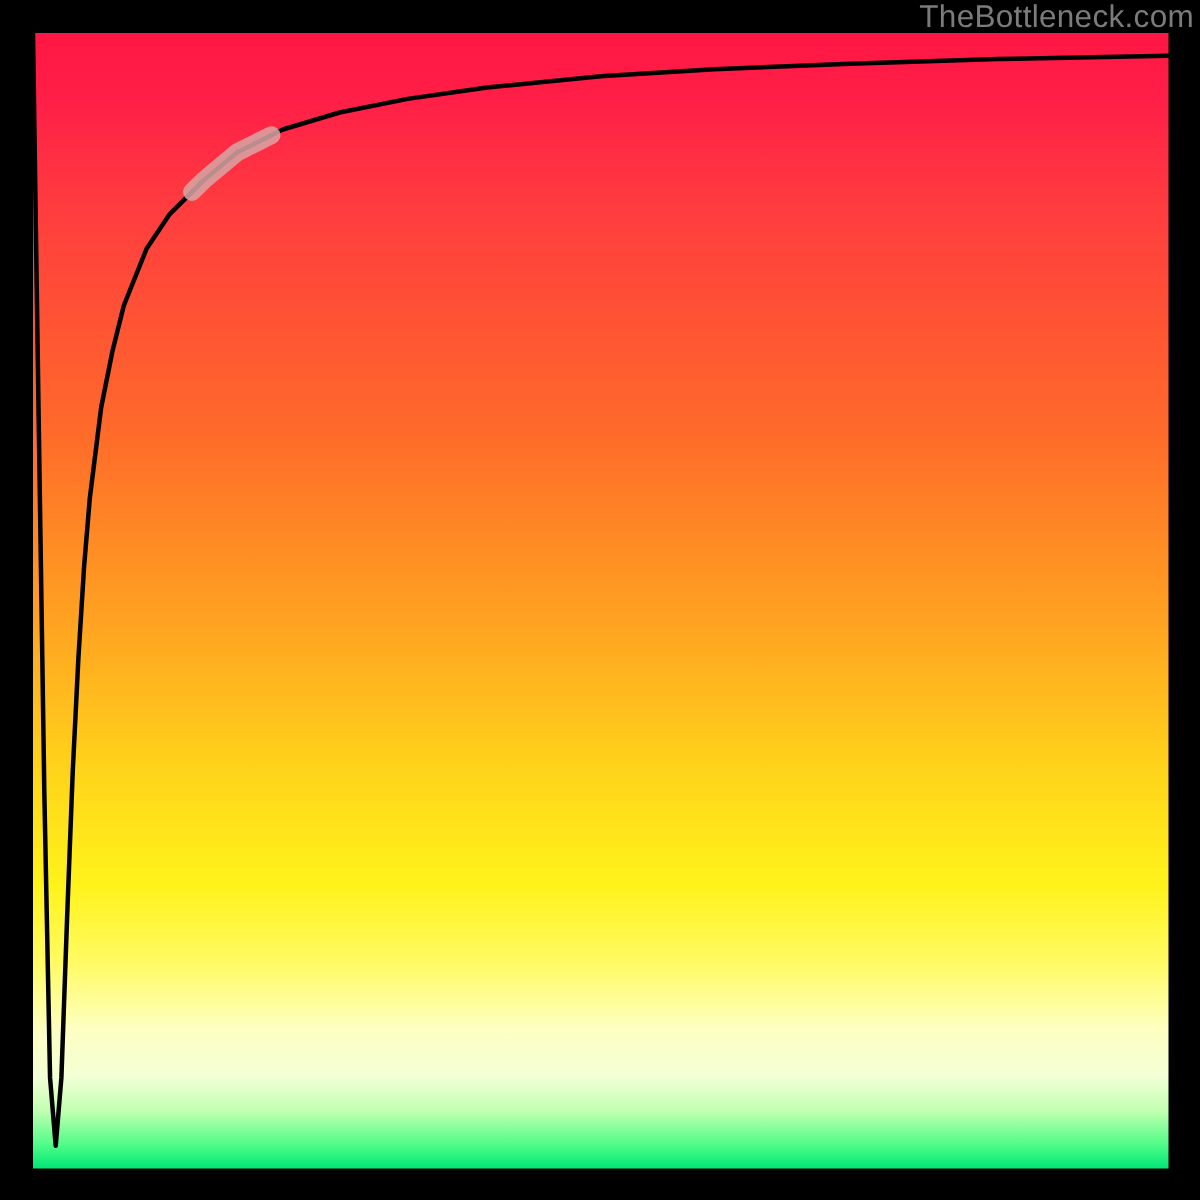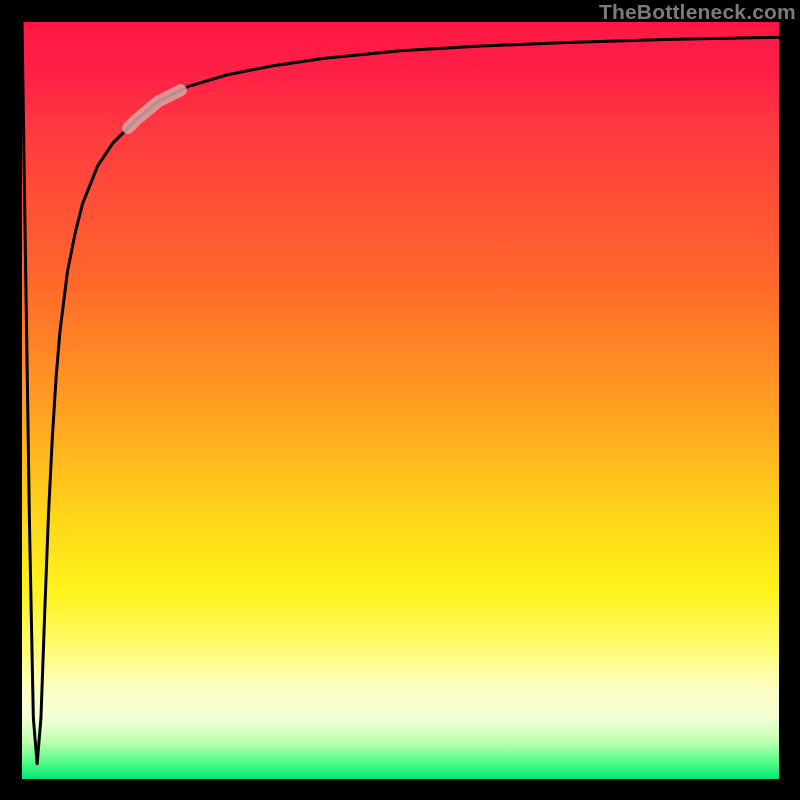--- a/index.html
+++ b/index.html
@@ -41,21 +41,21 @@
       #bfffb0 95%,
       #4cfc86 98%,
       #00e676 100%
     );
   }
   .attribution {
     position: absolute;
     top: 0px;
     right: 4px;
     font-size: 21px;
-    font-weight: 700;
+    font-weight: 400;
     color: #7b7b7b;
     letter-spacing: 0.2px;
   }
   svg.curve {
     position: absolute;
     left: 0;
     top: 0;
     width: 757px;
     height: 757px;
     overflow: visible;

